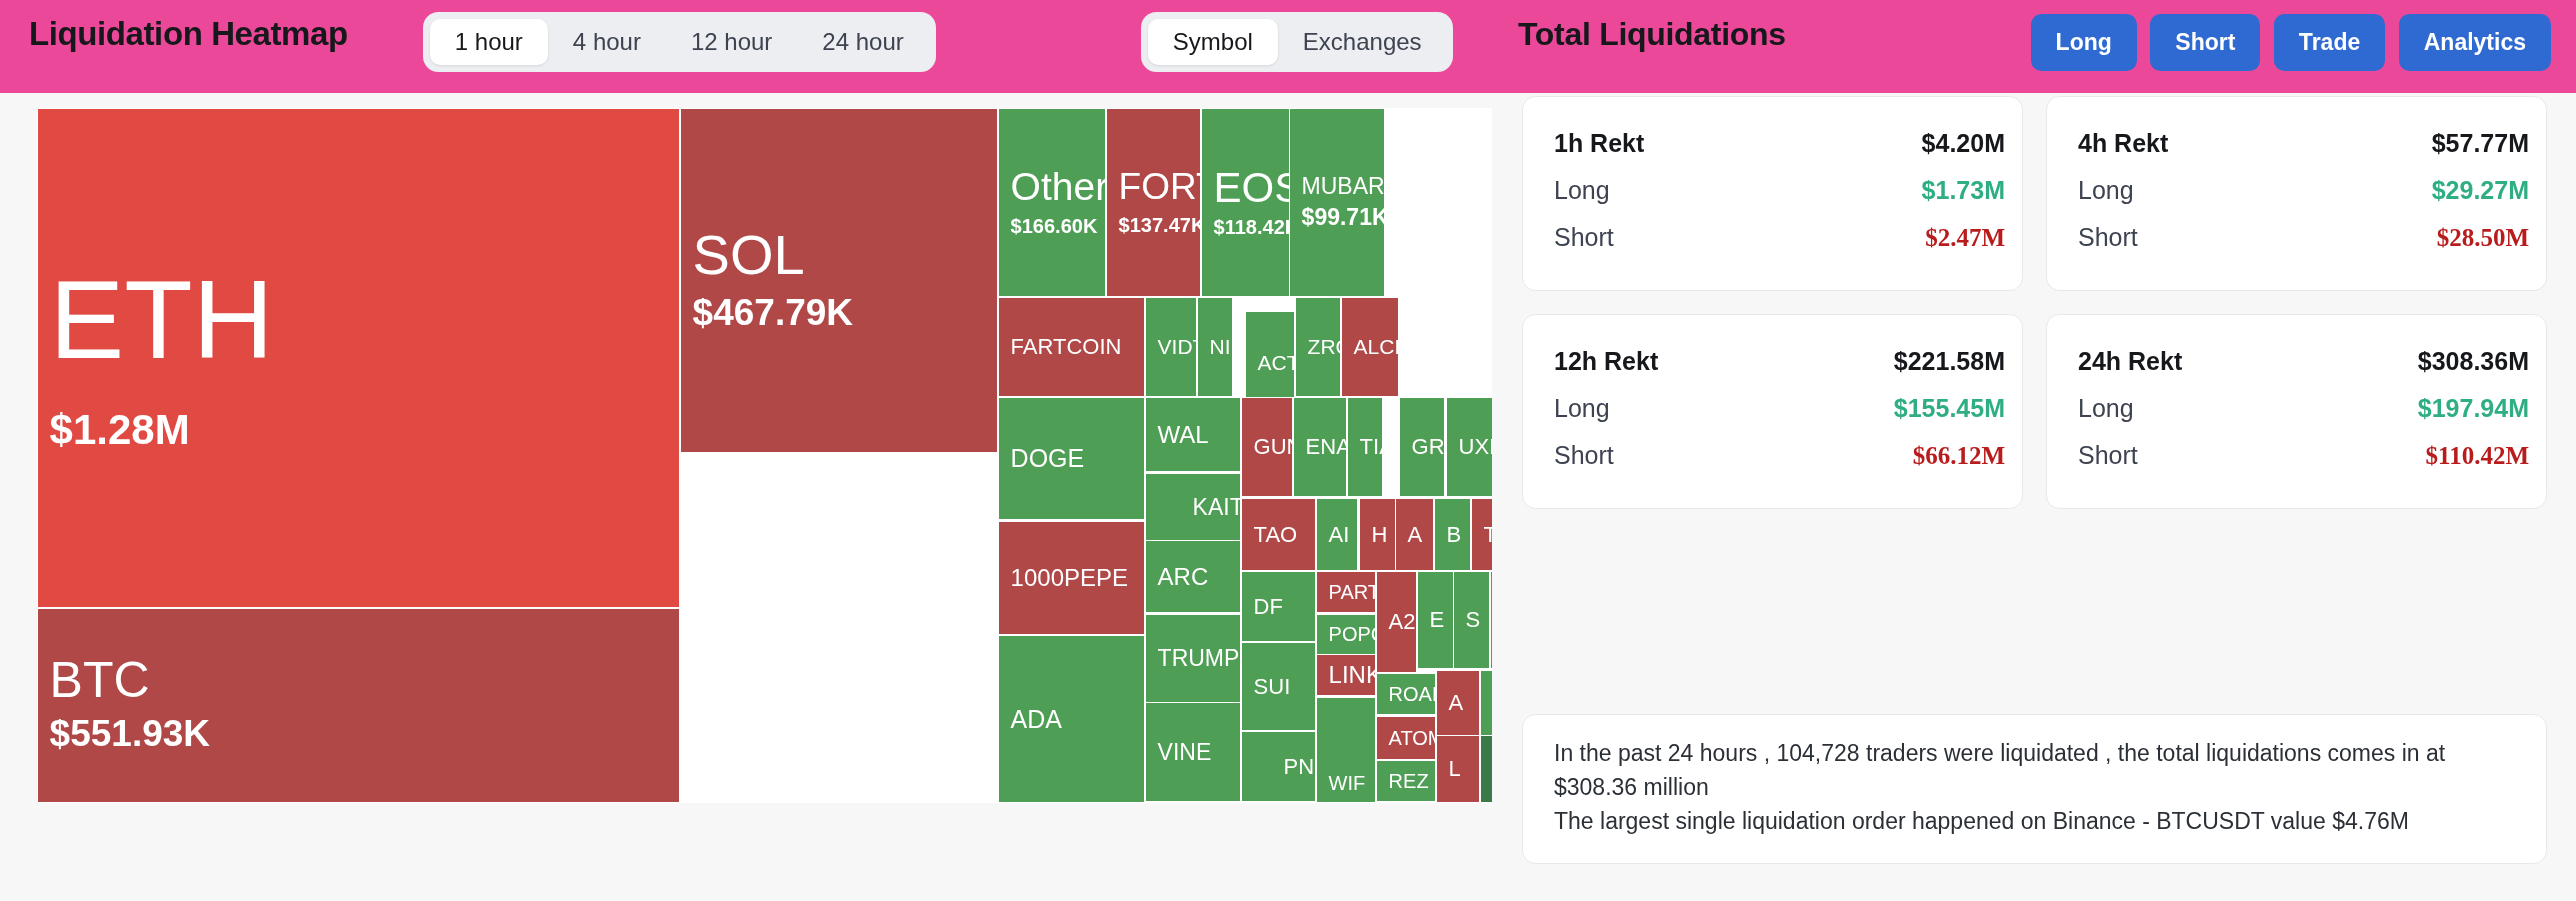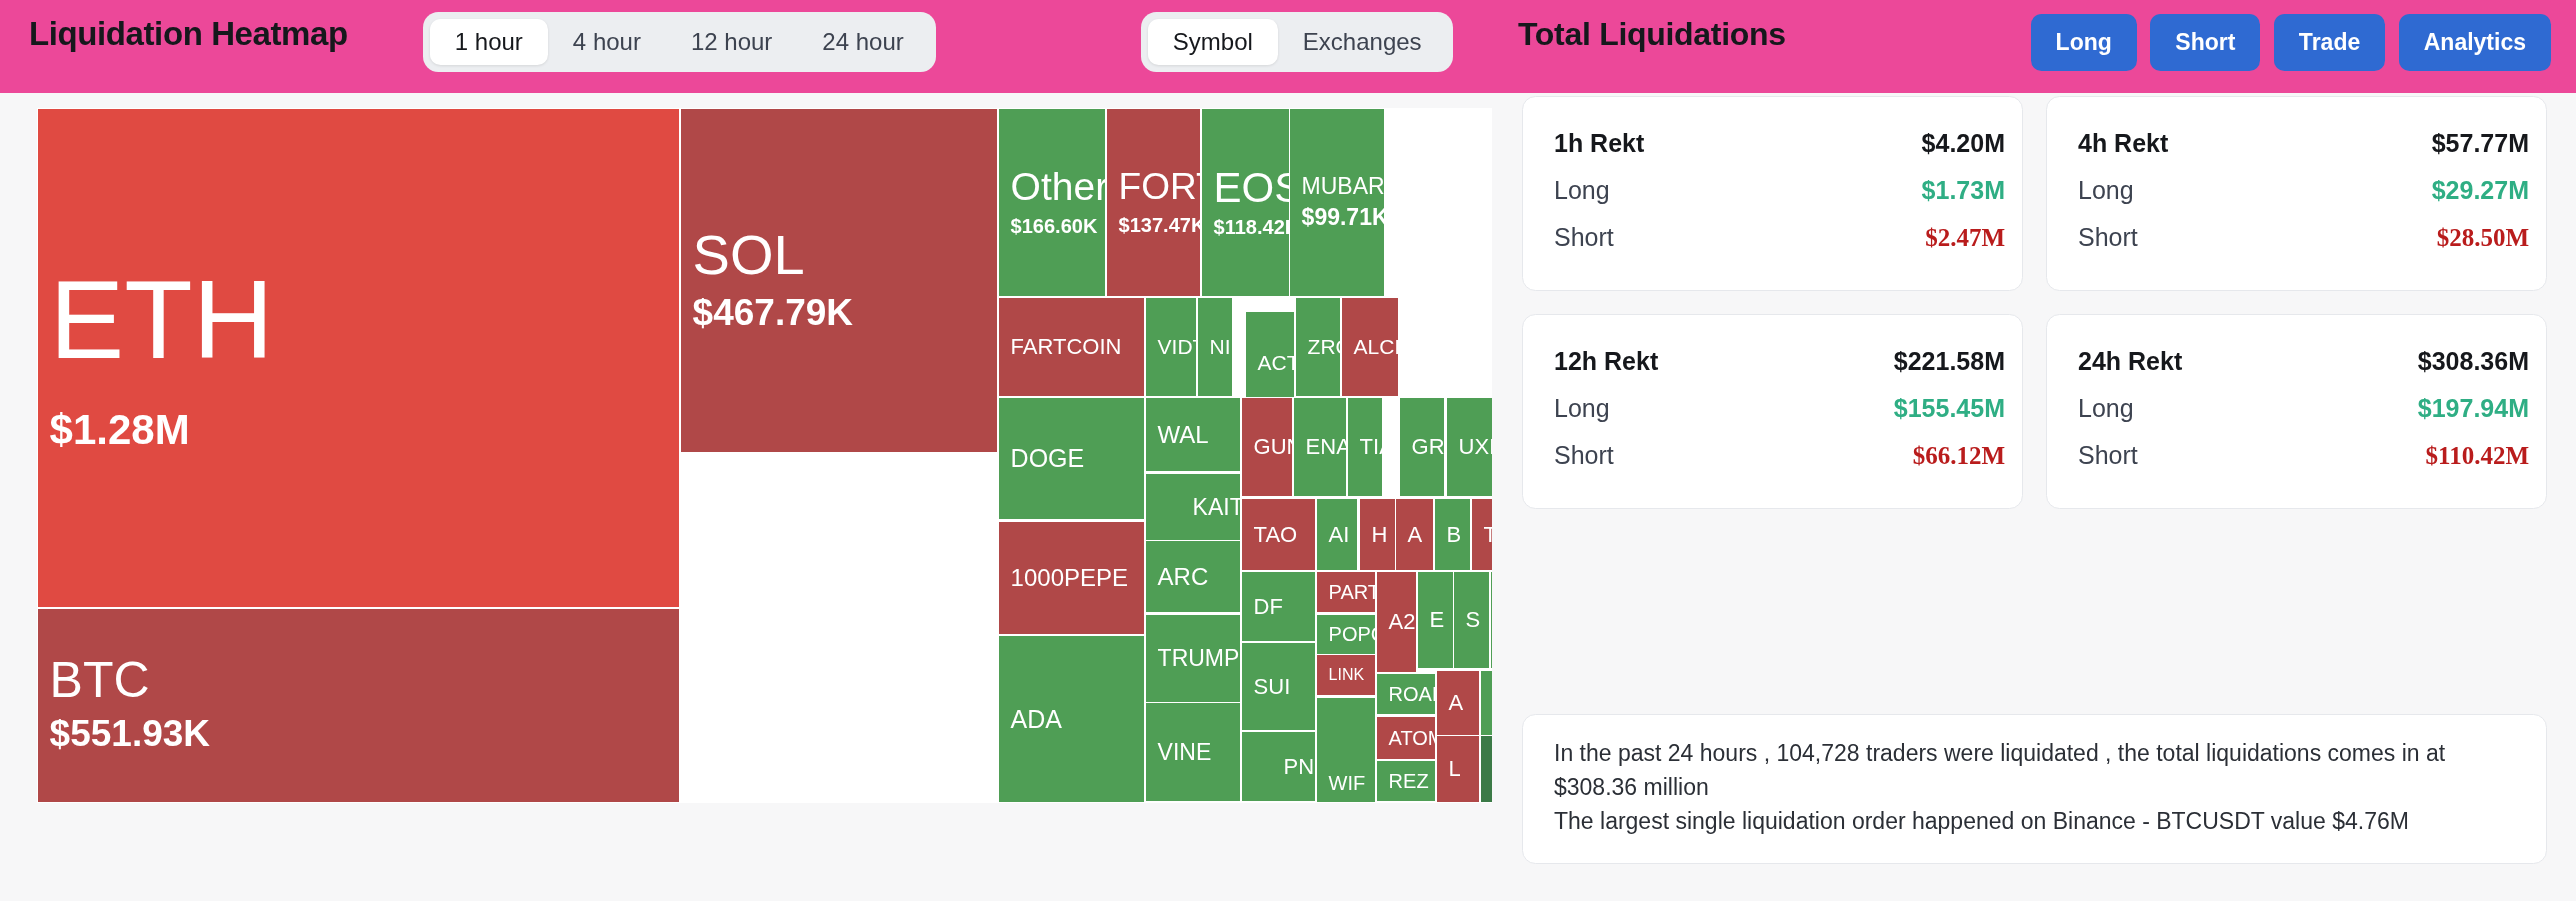--- a/index.html
+++ b/index.html
@@ -238,21 +238,21 @@
     <div class="tile green" style="left:1279px;top:390px;width:42px;height:73px;">
       <span class="sym" style="font-size:22px;">AI</span>
     </div>
     <div class="tile red" style="left:1279px;top:463px;width:60px;height:42px;">
       <span class="sym" style="font-size:20px;">PARTI</span>
     </div>
     <div class="tile green" style="left:1279px;top:506px;width:60px;height:41px;">
       <span class="sym" style="font-size:20px;">POPCAT</span>
     </div>
     <div class="tile red" style="left:1279px;top:546px;width:60px;height:42px;">
-      <span class="sym" style="font-size:16px;">LINK</span>
+      <span class="sym" style="font-size:24px;">LINK</span>
     </div>
     <div class="tile green" style="left:1279px;top:589px;width:60px;height:106px;justify-content:flex-end;padding-bottom:7.7px;">
       <span class="sym" style="font-size:20px;">WIF</span>
     </div>
 
     <div class="tile green" style="left:1310px;top:289px;width:36px;height:100px;">
       <span class="sym" style="font-size:22px;">TIA</span>
     </div>
     <div class="tile red" style="left:1322px;top:390px;width:37px;height:73px;">
       <span class="sym" style="font-size:22px;">H</span>

